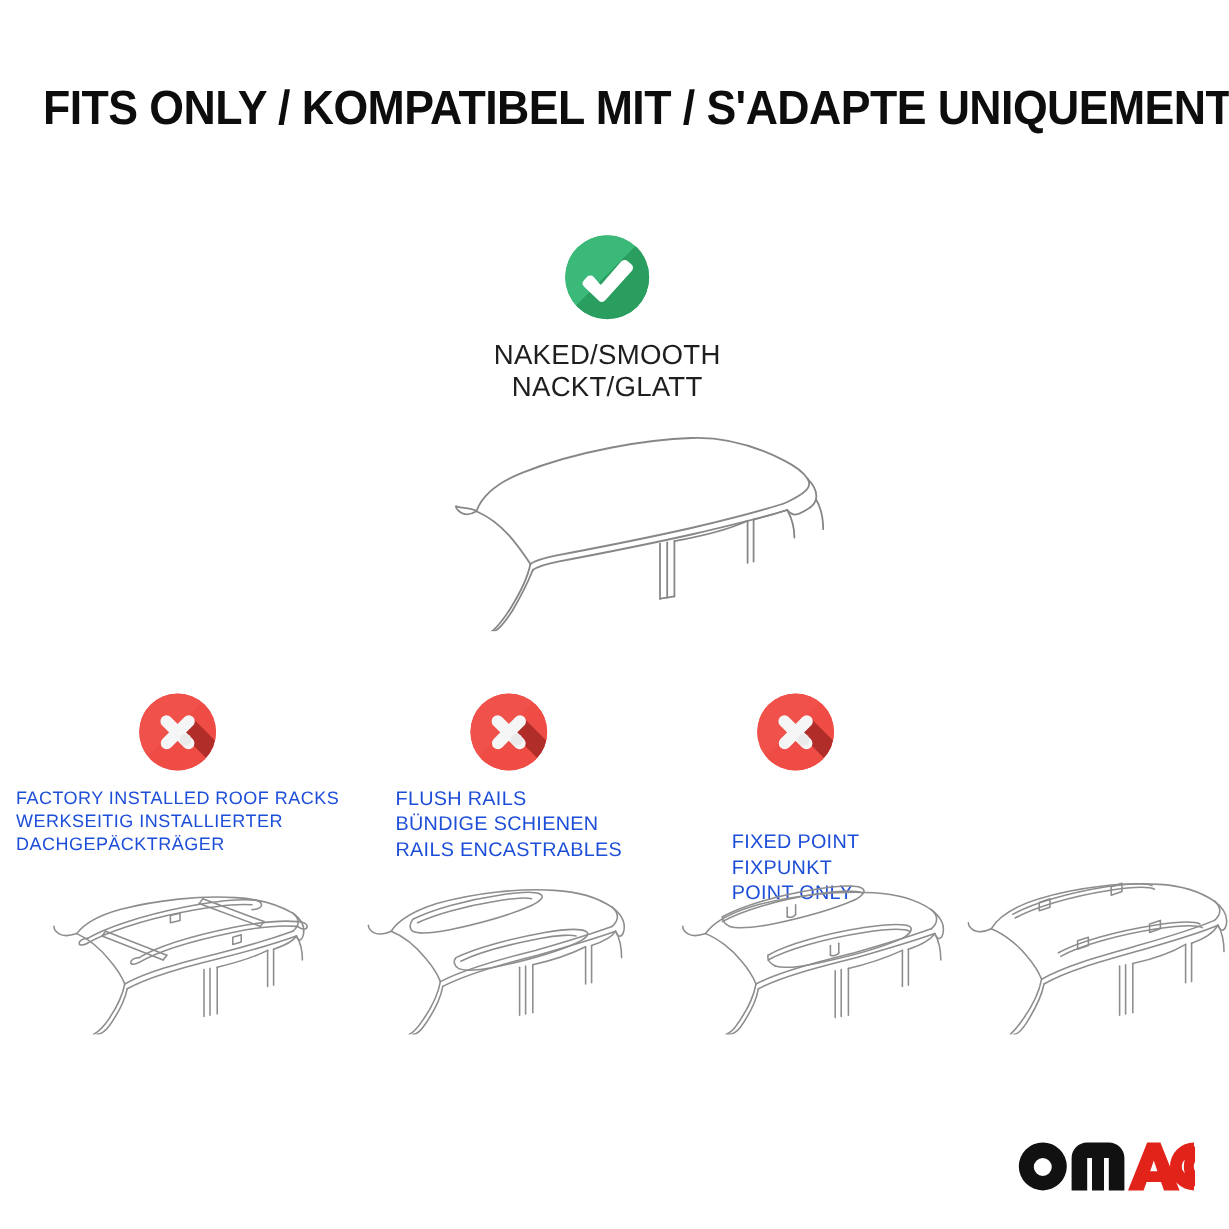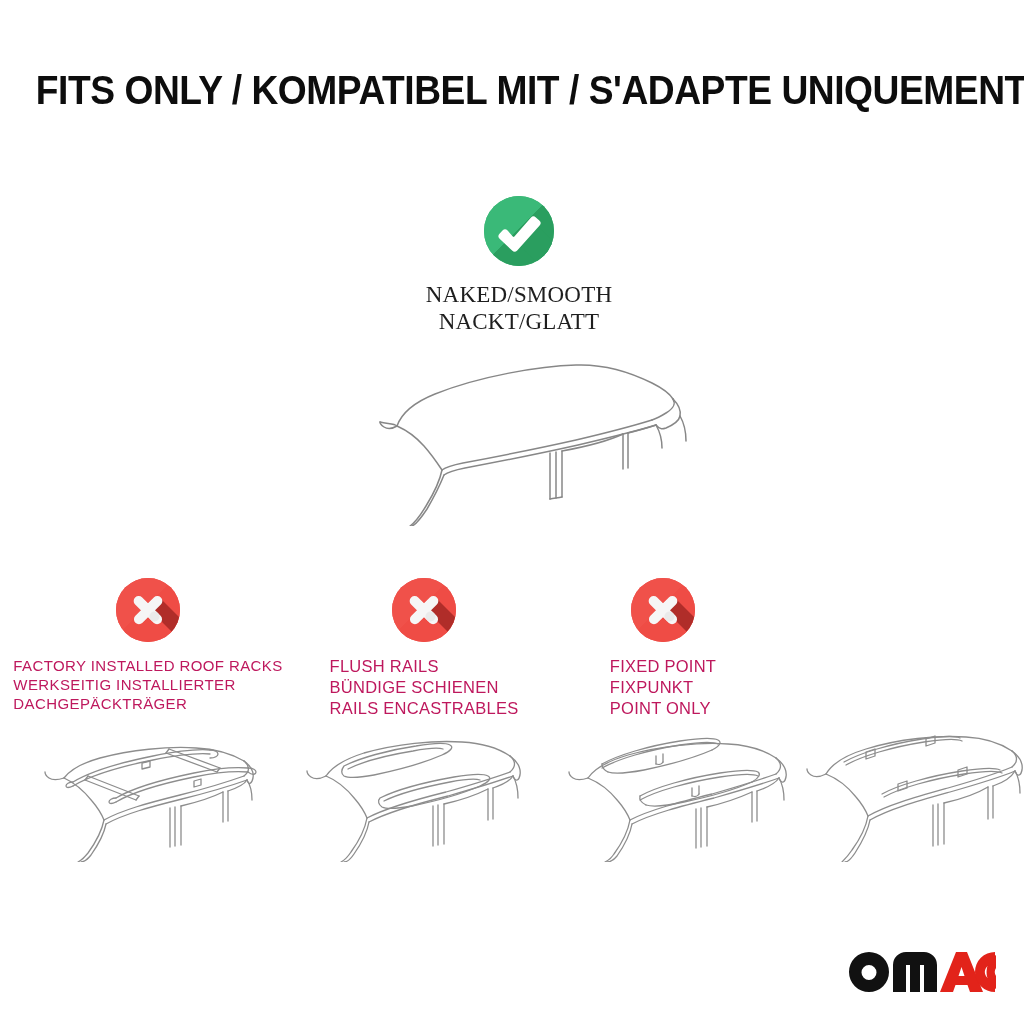--- a/index.html
+++ b/index.html
@@ -31,24 +31,23 @@
     color: #0d0d0d;
     transform: scaleX(0.93);
     transform-origin: center top;
     white-space: nowrap;
   }
 
   
   .good-block {
     position: absolute;
     top: 196px;
-    left: 13px;
+    left: 0;
     width: 1012px;
     text-align: center;
-    font-family: Liberation Serif, serif;
   }
   .badge {
     width: 70px;
     height: 70px;
     border-radius: 50%;
     margin: 0 auto;
     position: relative;
     overflow: hidden;
   }
   .badge.check { background: #2eaf68; }
@@ -106,27 +105,27 @@
     display: flex;
     flex-direction: column;
     align-items: center;
   }
   .bad-col .badge { width: 64px; height: 64px; }
   .bad-col .cap {
     margin-top: 14px;
     font-size: 16.5px;
     line-height: 1.28;
     letter-spacing: 0.25px;
-    color: #be185d;
+    color: #1d4ed8;
     white-space: nowrap;
   }
   .bad-col.c0 { width: 296px; }
   .bad-col.c1 { width: 256px; }
   .bad-col.c2 { width: 250px; }
-  .bad-col.c3 { width: 222px; }
+  .bad-col.c3 { width: 222px; gap: 36px; }
   .bad-col.c0 .cap { font-size: 15px; letter-spacing: 0.4px; }
 
   .roofs-bottom {
     position: absolute;
     top: 722px;
     left: 0;
     width: 1024px;
     height: 140px;
   }
   .roof-slot { position: absolute; top: 0; width: 260px; height: 140px; }

